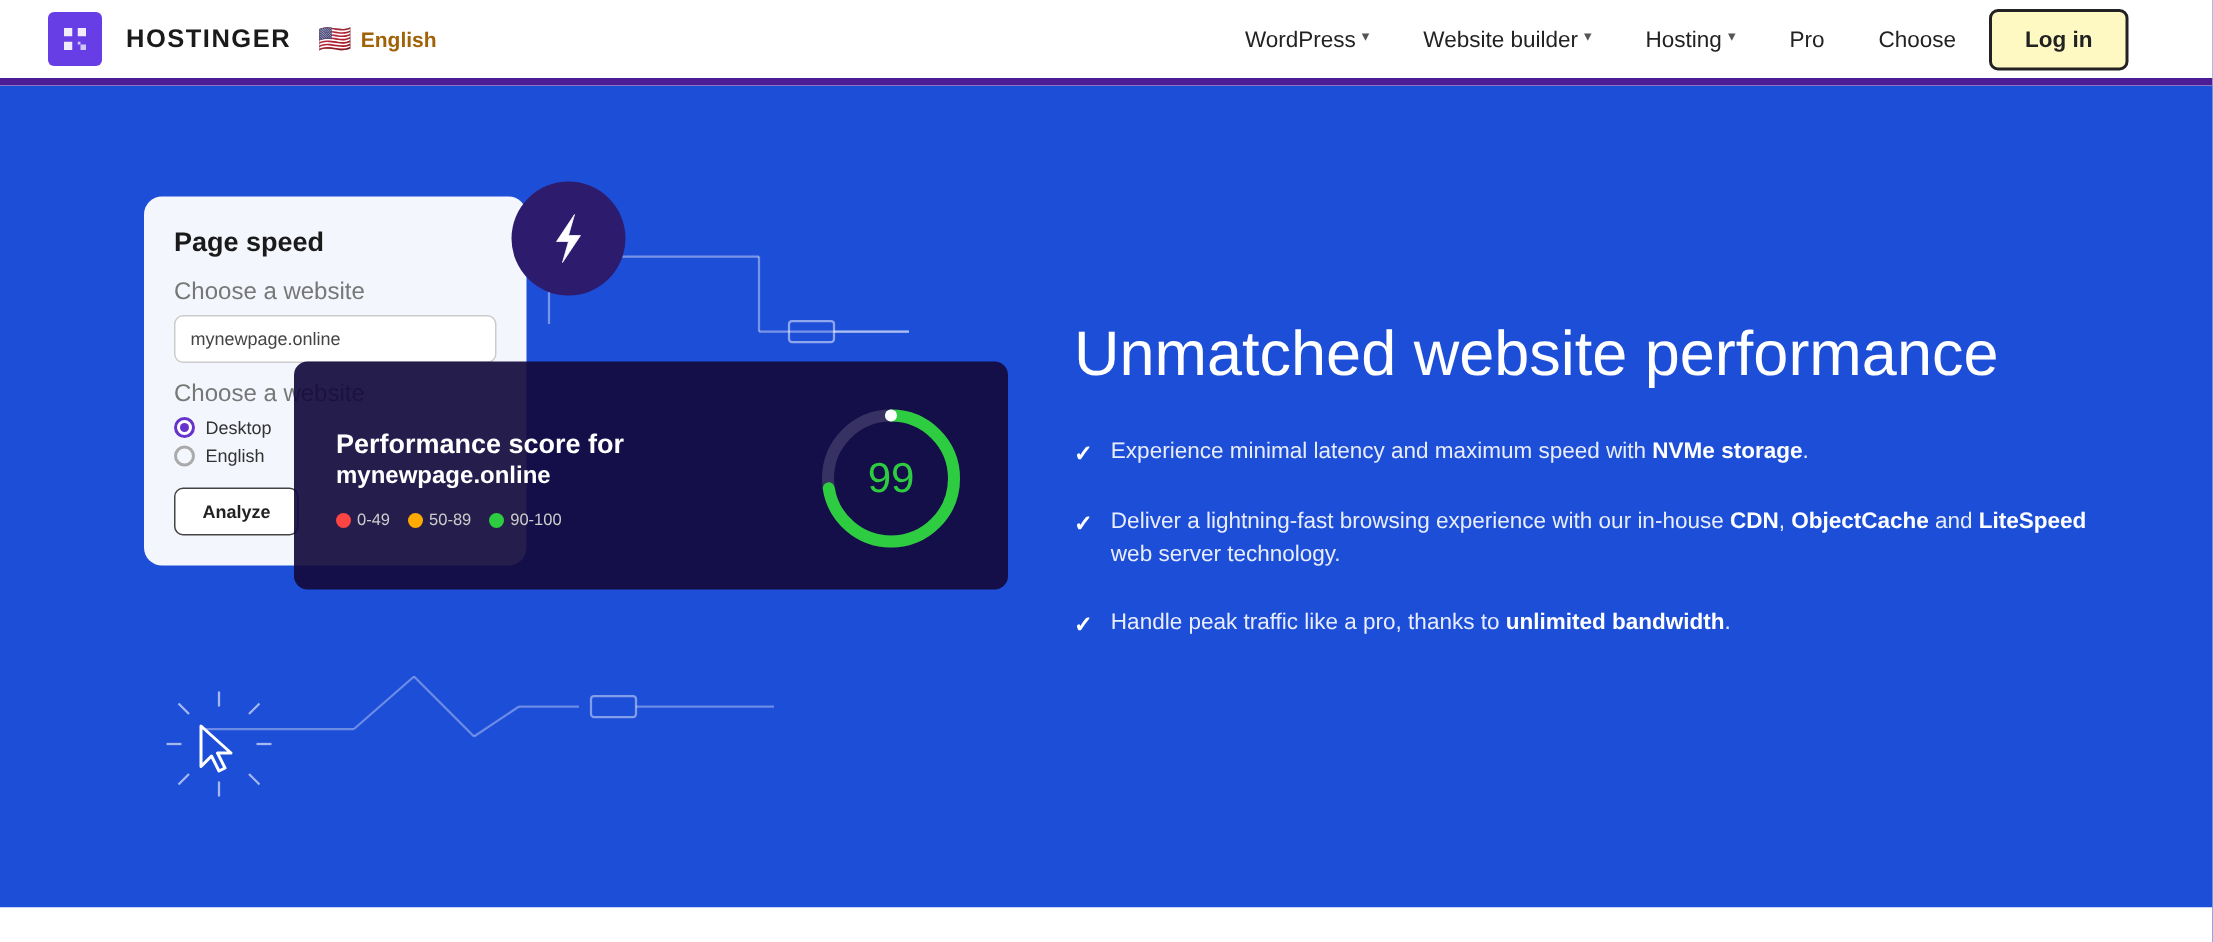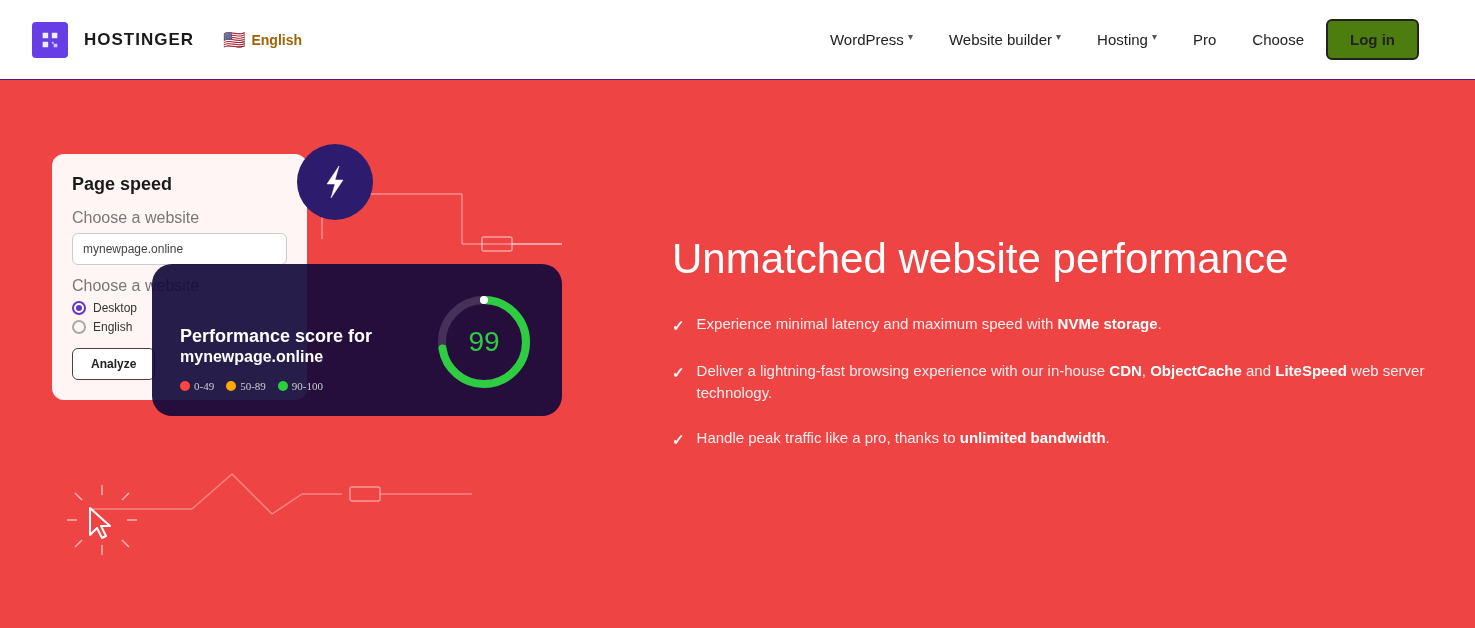--- a/index.html
+++ b/index.html
@@ -2,27 +2,26 @@
 <html><head>
   <meta charset="utf-8">
   <style>
     * { margin: 0; padding: 0; box-sizing: border-box; }
     body { font-family: -apple-system, BlinkMacSystemFont, 'Segoe UI', sans-serif; width: 1475px; }
 
     
     .header {
       display: flex;
       align-items: center;
-      height: 80px;
+      height: 57px;
       background: #fff;
       padding: 0 32px;
-      border-bottom: 1px solid #4c1d95;
+      border-bottom: 5px solid #4c1d95;
       position: relative;
       z-index: 10;
-      gap: 11px;
     }
     .logo-area {
       display: flex;
       align-items: center;
       gap: 16px;
       flex-shrink: 0;
     }
     .logo-icon {
       display: flex;
       align-items: center;
@@ -71,32 +70,32 @@
     .nav-chevron {
       font-size: 10px;
       color: #555;
     }
     .login-btn {
       padding: 10px 22px;
       border: 2px solid #222;
       border-radius: 6px;
       font-size: 15px;
       font-weight: 600;
-      background: #4d7c0f;
+      background: #fef9c3;
       cursor: pointer;
       color: #222;
     }
 
     
     .hero {
-      background: #ef4444;
+      background: #1d4ed8;
       min-height: 548px;
       display: flex;
       align-items: center;
-      padding: 40px 32px;
+      padding: 40px 76px;
       gap: 60px;
       overflow: hidden;
       position: relative;
     }
 
     
     .widget-area {
       flex: 0 0 560px;
       position: relative;
       min-height: 440px;
@@ -190,27 +189,27 @@
       display: flex; align-items: center; justify-content: center;
       z-index: 6;
     }
     .lightning-circle svg { width: 44px; height: 44px; }
 
     
     .perf-card {
       position: absolute;
       top: 130px;
       left: 120px;
-      width: 410px;
+      width: 476px;
       background: rgba(20, 10, 60, 0.92);
-      border-radius: 20px;
+      border-radius: 9px;
       padding: 28px 28px 24px;
       z-index: 5;
       display: flex;
-      align-items: flex-end;
+      align-items: center;
       gap: 20px;
     }
     .perf-text-area { flex: 1; }
     .perf-label {
       font-size: 18px;
       font-weight: 700;
       color: #fff;
       line-height: 1.3;
     }
     .perf-site {
@@ -224,21 +223,20 @@
       margin-top: 14px;
       flex-wrap: nowrap;
     }
     .legend-item {
       display: flex;
       align-items: center;
       gap: 4px;
       font-size: 11px;
       color: #ccc;
       white-space: nowrap;
-      font-family: Liberation Serif, serif;
     }
     .legend-dot {
       width: 10px; height: 10px;
       border-radius: 50%;
       flex-shrink: 0;
     }
 
     
     .score-circle-container {
       width: 100px; height: 100px;

